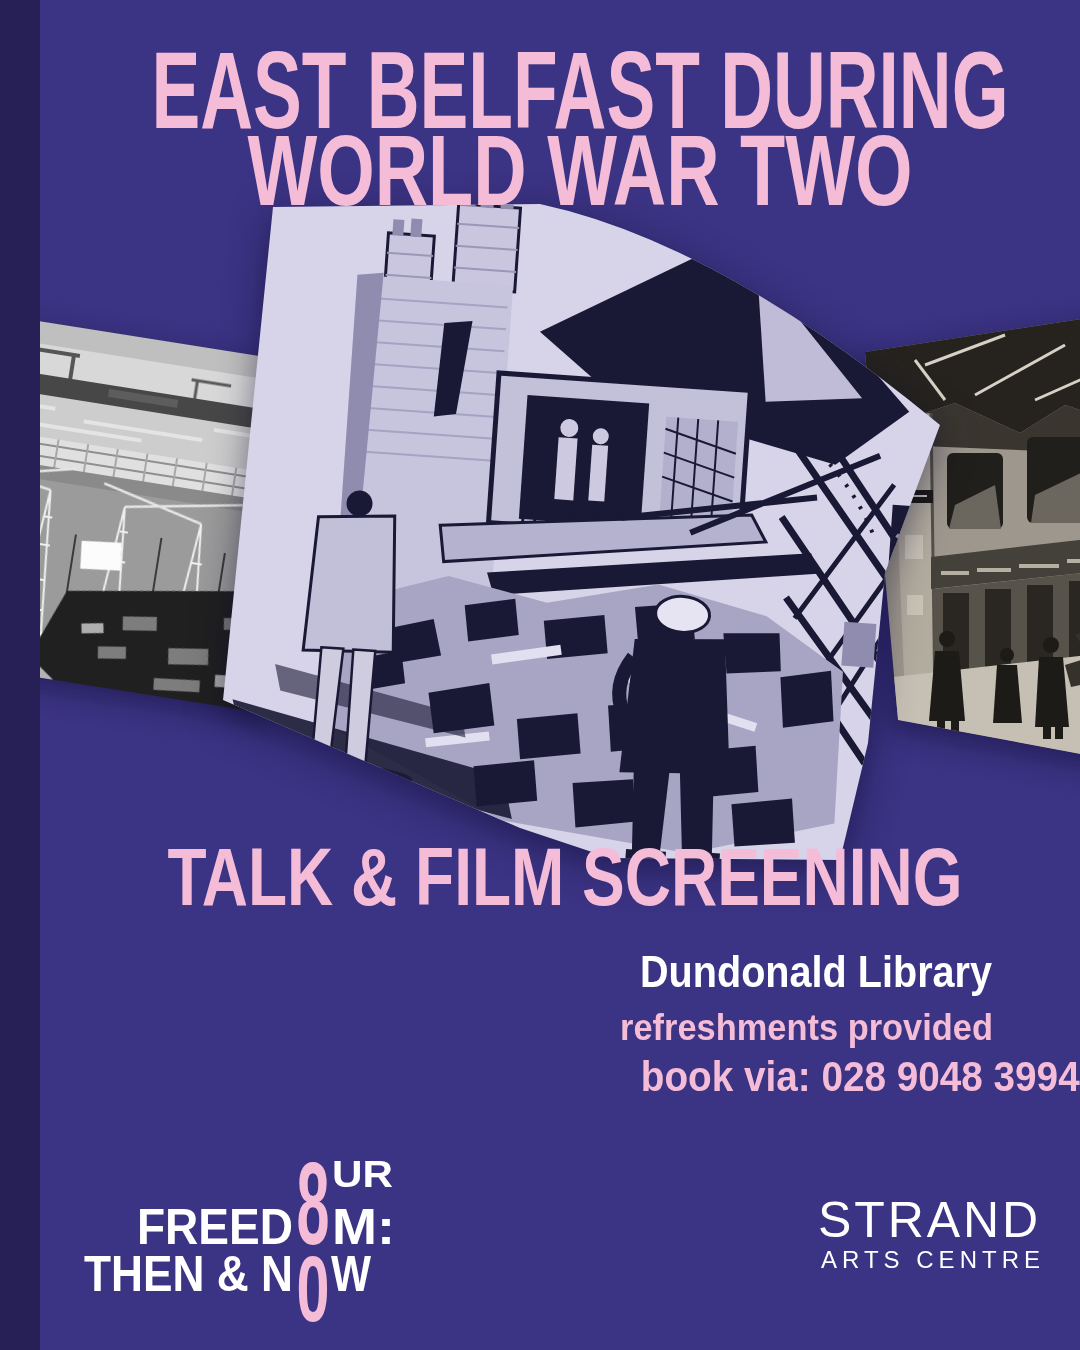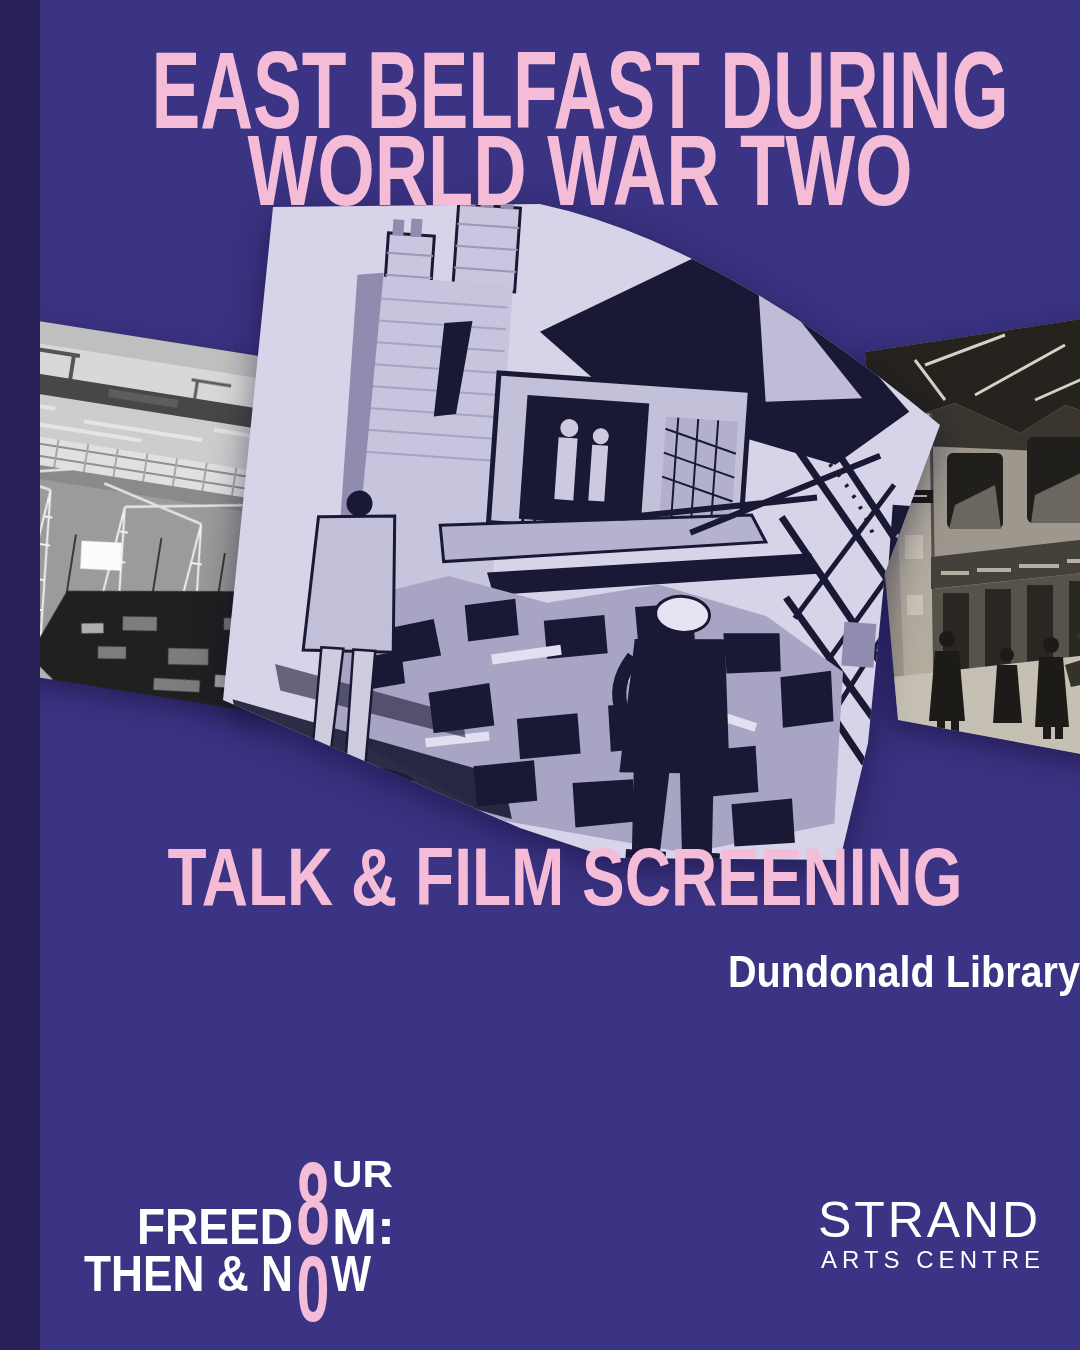--- a/index.html
+++ b/index.html
@@ -300,20 +300,22 @@
     <text class="t-pink" x="540" y="128" font-size="110" text-anchor="middle" textLength="857" lengthAdjust="spacingAndGlyphs">EAST BELFAST DURING</text>
     <text class="t-pink" x="540" y="205" font-size="100" text-anchor="middle" textLength="665" lengthAdjust="spacingAndGlyphs">WORLD WAR TWO</text>
   </svg>
 
   <svg class="subtitle-svg" viewBox="0 0 1080 100">
     <text class="t-pink" x="525" y="75" font-size="82" text-anchor="middle" textLength="795" lengthAdjust="spacingAndGlyphs">TALK &amp; FILM SCREENING</text>
   </svg>
 
   <div class="details">
     <span class="row"><span class="line venue">Dundonald Library</span></span>
+    <span class="row"><span class="line note1">refreshments provided</span></span>
+    <span class="row"><span class="line note2">book via: 028 9048 3994</span></span>
   </div>
 
   <svg class="freedom-svg" viewBox="0 0 330 190">
     <text class="t-pink" x="233" y="94" font-size="117" text-anchor="middle" textLength="33" lengthAdjust="spacingAndGlyphs">8</text>
     <text class="t-white" x="252" y="37" font-size="36" textLength="61" lengthAdjust="spacingAndGlyphs">UR</text>
     <text class="t-white" x="57" y="94" font-size="50" textLength="156" lengthAdjust="spacingAndGlyphs">FREED</text>
     <text class="t-white" x="252" y="94" font-size="50" textLength="63" lengthAdjust="spacingAndGlyphs">M:</text>
     <text class="t-white" x="4" y="141" font-size="50" textLength="209" lengthAdjust="spacingAndGlyphs">THEN &amp; N</text>
     <text class="t-pink" x="233" y="171" font-size="93" text-anchor="middle" textLength="33" lengthAdjust="spacingAndGlyphs">0</text>
     <text class="t-white" x="251" y="141" font-size="50" textLength="40" lengthAdjust="spacingAndGlyphs">W</text>

